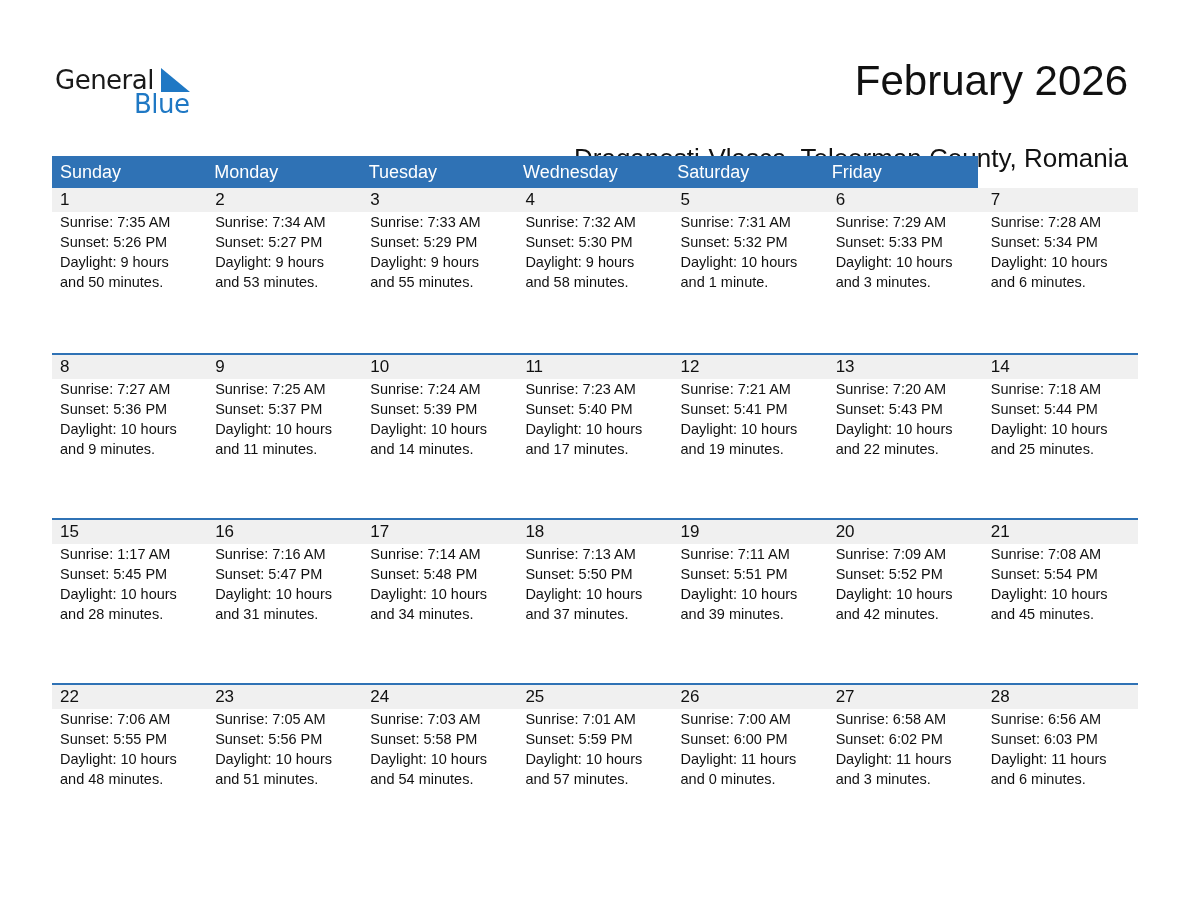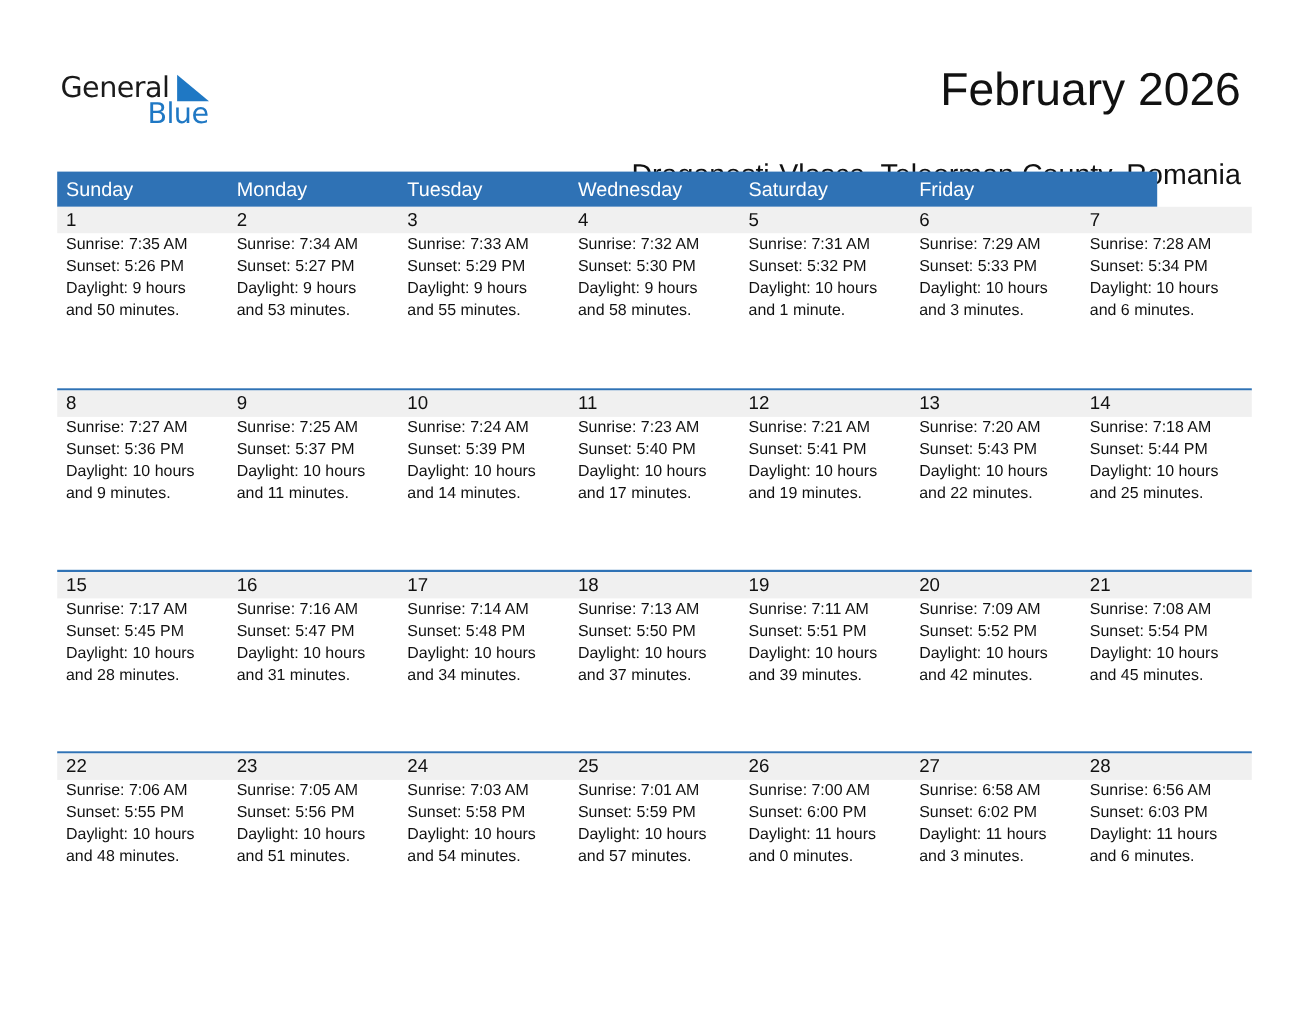--- a/index.html
+++ b/index.html
@@ -3,21 +3,21 @@
 <meta charset="utf-8">
 <style>
   html, body { margin:0; padding:0; background:#ffffff; }
   body { width:1188px; height:918px; position:relative; font-family:"Liberation Sans", sans-serif; color:#1a1a1a; overflow:hidden; }
   .logo { position:absolute; left:55px; top:64px; width:140px; height:56px; }
   .logo .general { position:absolute; left:0; top:0; font-family:"DejaVu Sans", sans-serif; font-size:26px; color:#1a1a1a; letter-spacing:-0.5px; line-height:32px; }
   .logo .blue { position:absolute; left:79px; top:24px; font-family:"DejaVu Sans", sans-serif; font-size:26px; color:#1f78c4; line-height:32px; letter-spacing:-0.5px;text-align:center; }
   .logo .tri { position:absolute; left:106px; top:4px; width:0; height:0; border-left:29px solid transparent; border-bottom:24px solid #1f78c4; transform:scaleX(-1); }
   .title { position:absolute; right:60px; top:56px; font-size:42px; line-height:50px; color:#111; }
   .subtitle { position:absolute; right:60px; top:116px; font-size:26px; line-height:32px; color:#111;margin-top:26px; }
-  .header-row { position:absolute; left:52px; top:156px; width:1000px; height:32px; background:#2f72b5; display:flex; }
+  .header-row { position:absolute; left:52px; top:156px; width:926px; height:32px; background:#2f72b5; display:flex; }
   .header-row .hd { width:155.14px; color:#ffffff; font-size:18px; line-height:32px; padding-left:8px; box-sizing:border-box; }
   .week { position:absolute; left:52px; width:1086px; height:165px; }
   .week .topline { position:absolute; left:0; top:0; width:100%; height:2px; background:#2f72b5; }
   .week .band { position:absolute; left:0; top:2px; width:100%; height:24px; background:#f0f0f0; }
   .week .cells { position:absolute; left:0; top:2px; width:100%; display:flex; }
   .cell { width:155.14px; box-sizing:border-box; padding-left:8px; }
   .cell .num { font-size:17px; line-height:24px; height:24px; color:#111; }
   .cell .line { font-size:14.5px; line-height:20px; color:#111; white-space:nowrap; }
 </style>
 </head>
@@ -150,21 +150,21 @@
           <div class="line">and 25 minutes.</div>
         </div>
       </div>
     </div>
     <div class="week" style="top: 518px;">
       <div class="topline"></div>
       <div class="band"></div>
       <div class="cells">
         <div class="cell">
           <div class="num">15</div>
-          <div class="line">Sunrise: 7:17 AM</div>
+          <div class="line">Sunrise: 1:17 AM</div>
           <div class="line">Sunset: 5:45 PM</div>
           <div class="line">Daylight: 10 hours</div>
           <div class="line">and 28 minutes.</div>
         </div>
         <div class="cell">
           <div class="num">16</div>
           <div class="line">Sunrise: 7:16 AM</div>
           <div class="line">Sunset: 5:47 PM</div>
           <div class="line">Daylight: 10 hours</div>
           <div class="line">and 31 minutes.</div>

